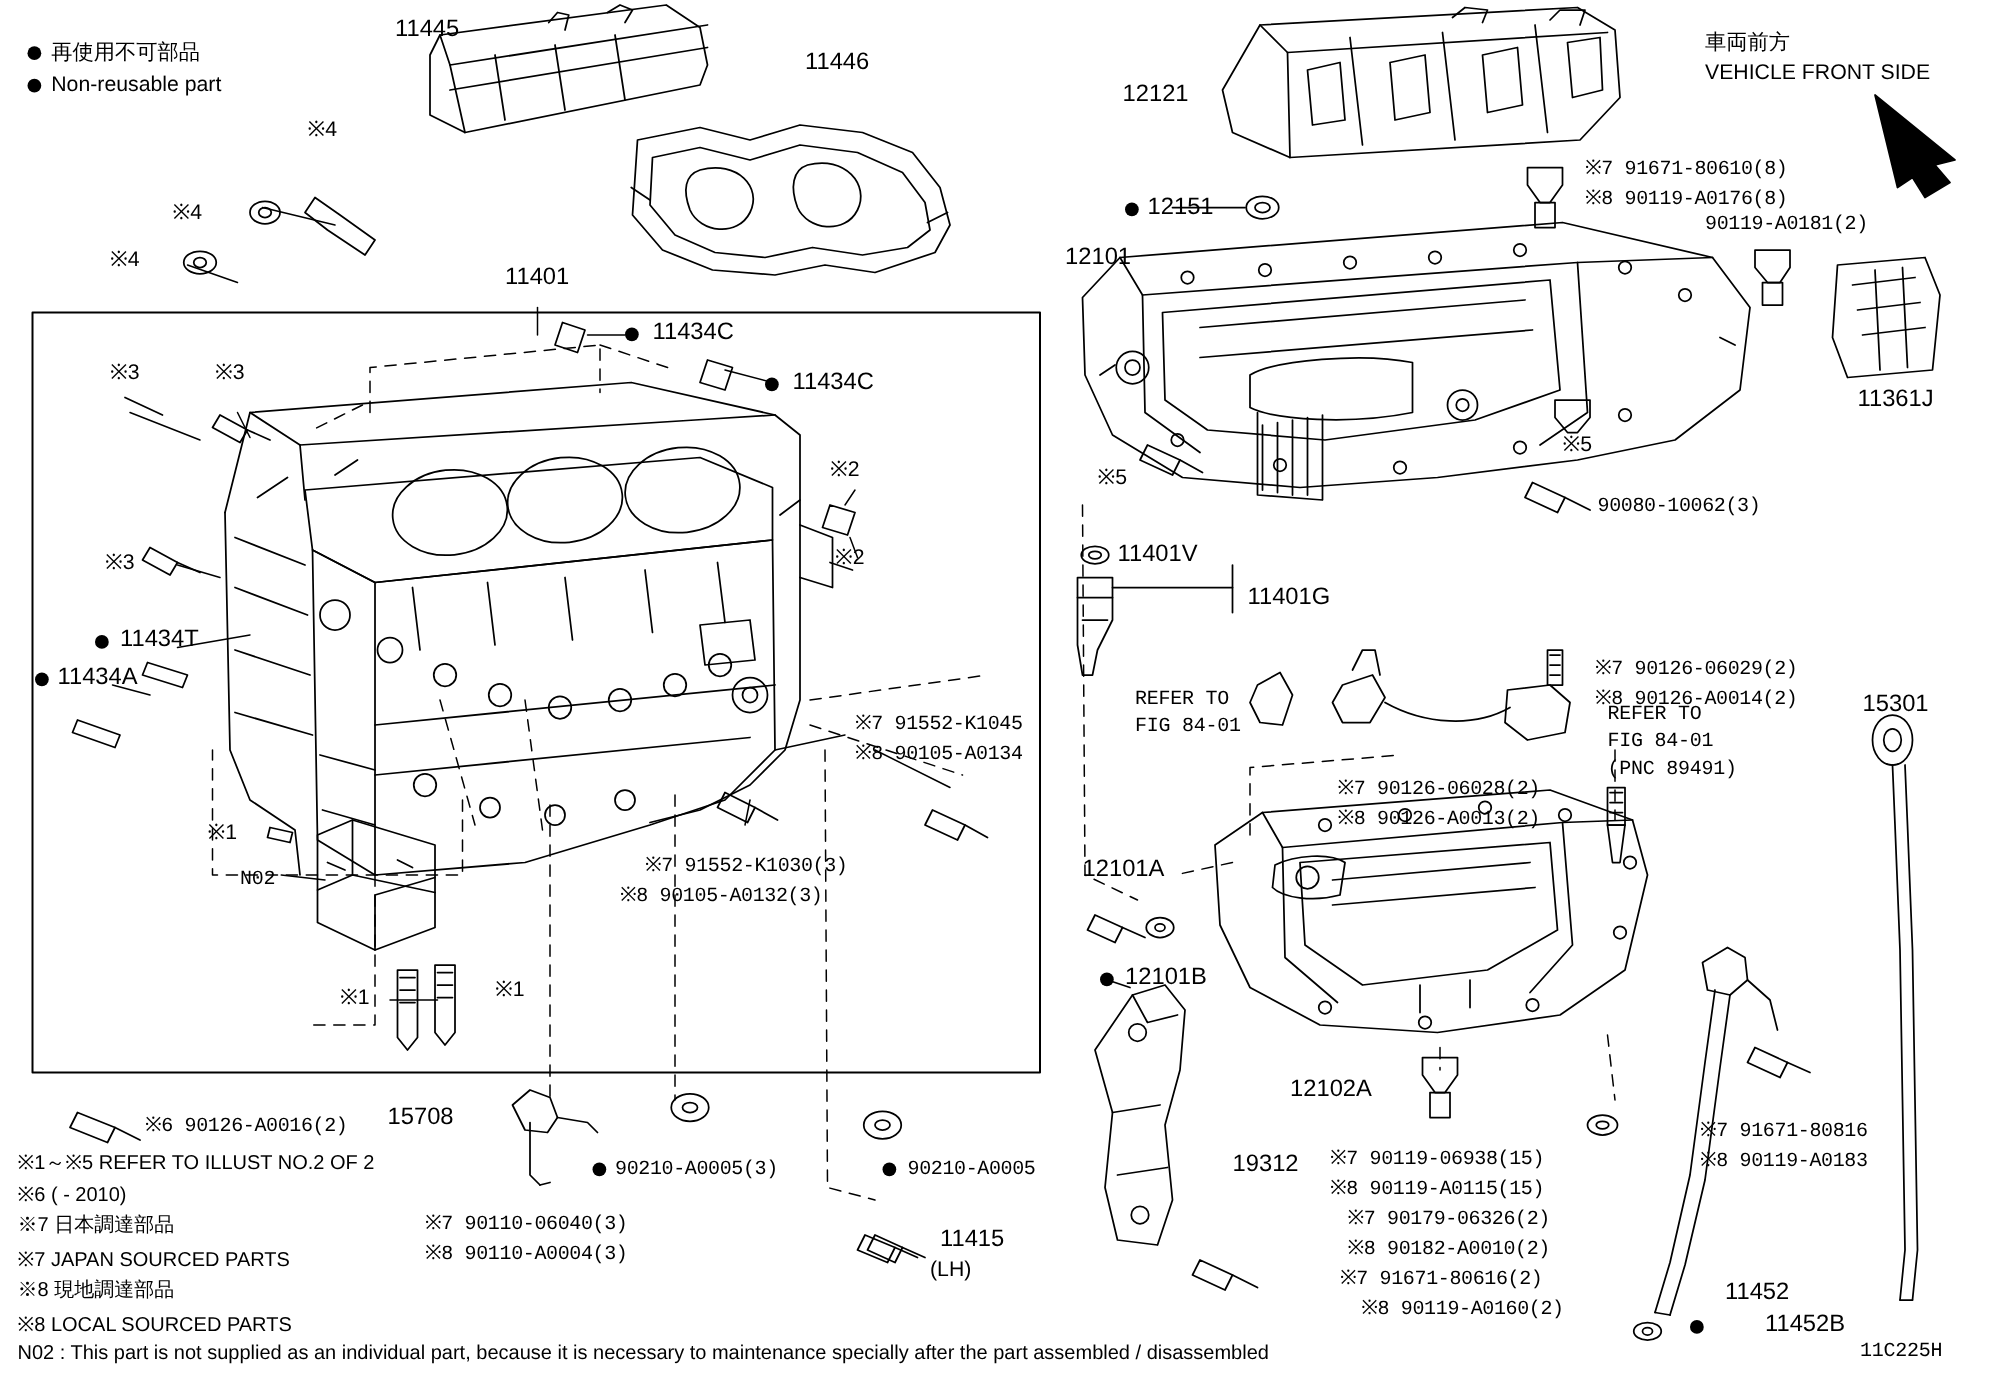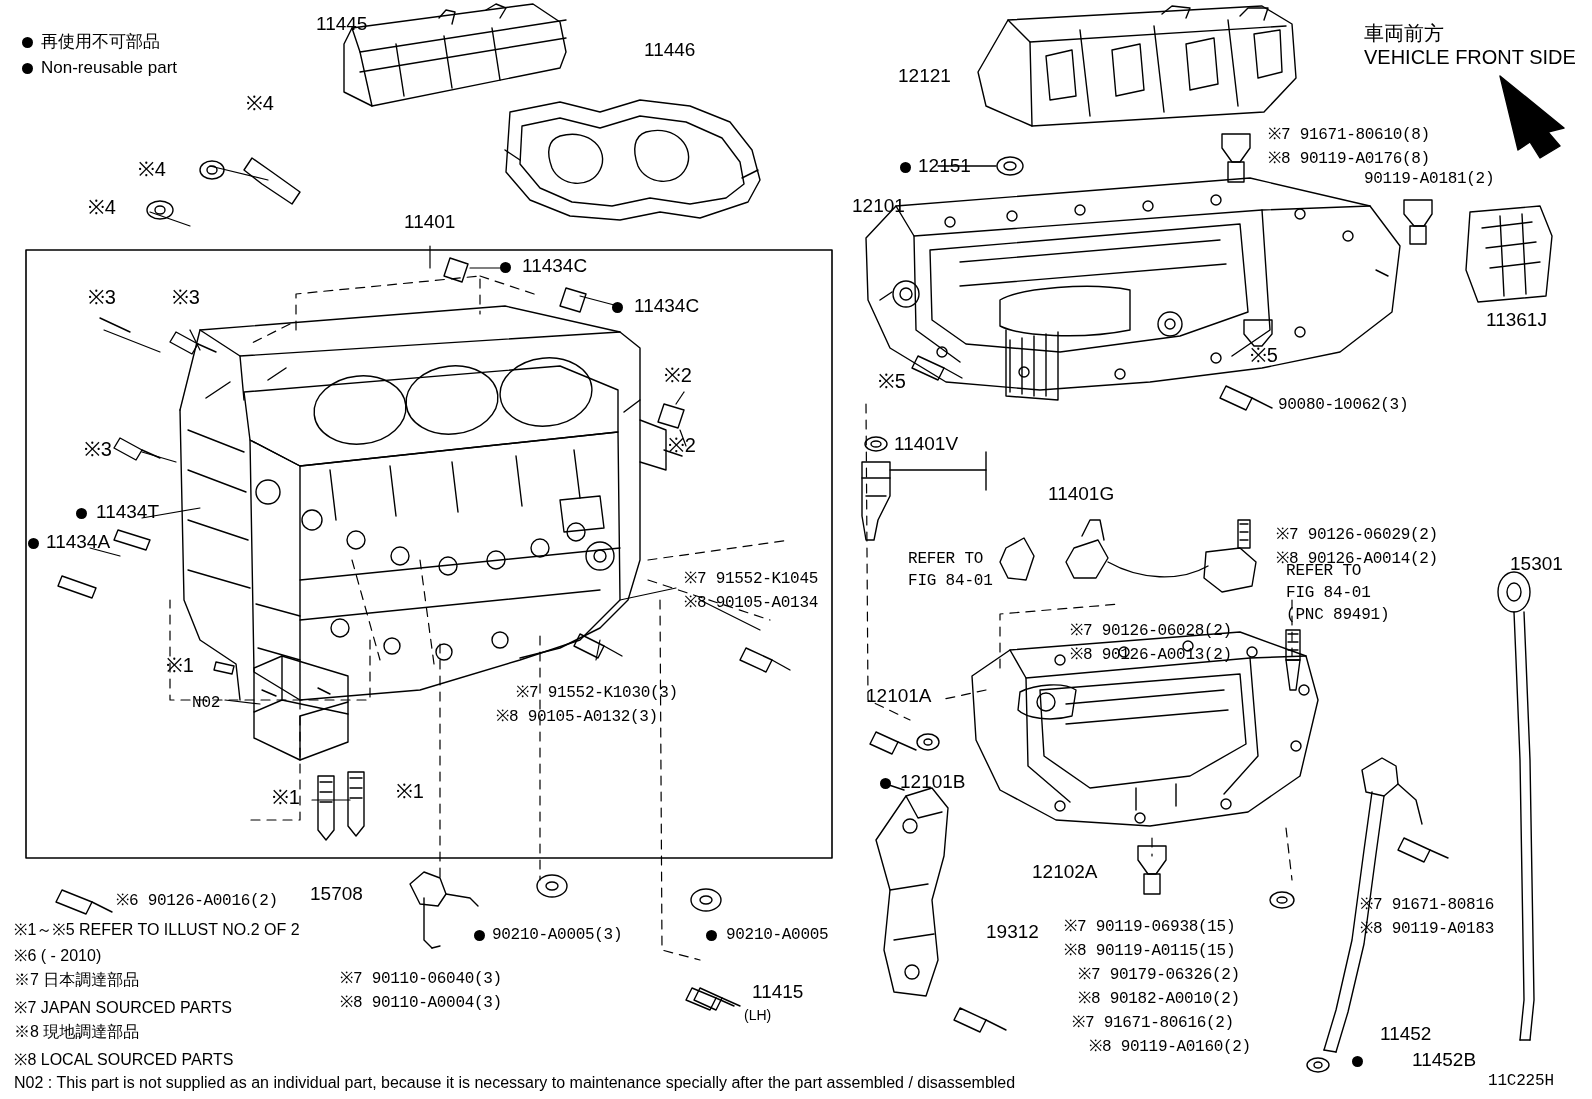--- a/index.html
+++ b/index.html
@@ -1,22 +1,22 @@
 <!DOCTYPE html>
 <html><head>
 <meta charset="utf-8">
 <style>
   html,body{margin:0;padding:0;}
   body{
     width:1592px;height:1099px;background:#ffffff;position:relative;
     font-family:"Liberation Sans", sans-serif;color:#000;overflow:hidden;
   }
-  .lbl{position:absolute;font-size:20px;line-height:19px;white-space:nowrap;}
+  .lbl{position:absolute;font-size:17px;line-height:19px;white-space:nowrap;}
   .lbl.mono{font-family:"Liberation Mono", monospace;font-size:16px;letter-spacing:-0.2px;}
-  .lbl.small{font-size:14px;}
+  .lbl.small{font-size:17px;}
   .lbl.big{font-size:19px;}
   .dot{position:absolute;width:11px;height:11px;border-radius:50%;background:#000;}
   svg{position:absolute;top:0;left:0;width:1592px;height:1099px;overflow:visible;}
   .legend-dot{display:inline-block;width:11px;height:11px;border-radius:50%;background:#000;margin-right:8px;vertical-align:middle;}
   .legend-line{position:absolute;font-size:17px;white-space:nowrap;}
   .footnote{position:absolute;font-size:16px;white-space:nowrap;}
   .code{position:absolute;font-family:"Liberation Mono", monospace;font-size:16px;white-space:nowrap;letter-spacing:-0.3px;}
 </style>
 </head>
 <body>
@@ -382,23 +382,23 @@
 <div class="dot" style="left:500px;top:262px;"></div>
 <div class="lbl big" style="left:522px;top:256px;">11434C</div>
 <div class="dot" style="left:612px;top:302px;"></div>
 <div class="lbl big" style="left:634px;top:296px;">11434C</div>
 <div class="dot" style="left:76px;top:508px;"></div>
 <div class="lbl big" style="left:96px;top:502px;">11434T</div>
 <div class="dot" style="left:28px;top:538px;"></div>
 <div class="lbl big" style="left:46px;top:532px;text-align:right;">11434A</div>
 
 <div class="lbl big" style="left:894px;top:434px;">11401V</div>
-<div class="lbl big" style="left:1048px;top:468px;margin-top:16px;">11401G</div>
-
-<div class="lbl big" style="left:1490px;top:554px;margin-left:20px;">15301</div>
+<div class="lbl big" style="left:998px;top:468px;">11401G</div>
+
+<div class="lbl big" style="left:1490px;top:554px;">15301</div>
 <div class="lbl big" style="left:866px;top:686px;">12101A</div>
 <div class="dot" style="left:880px;top:778px;"></div>
 <div class="lbl big" style="left:900px;top:772px;">12101B</div>
 <div class="lbl big" style="left:1032px;top:838px;margin-top:24px;">12102A</div>
 <div class="lbl big" style="left:986px;top:922px;">19312</div>
 <div class="lbl big" style="left:1380px;top:980px;margin-top:44px;">11452</div>
 <div class="dot" style="left:1352px;top:1056px;"></div>
 <div class="lbl big" style="left:1372px;top:1050px;margin-left:40px;">11452B</div>
 
 <div class="lbl big" style="left:752px;top:982px;">11415</div>

